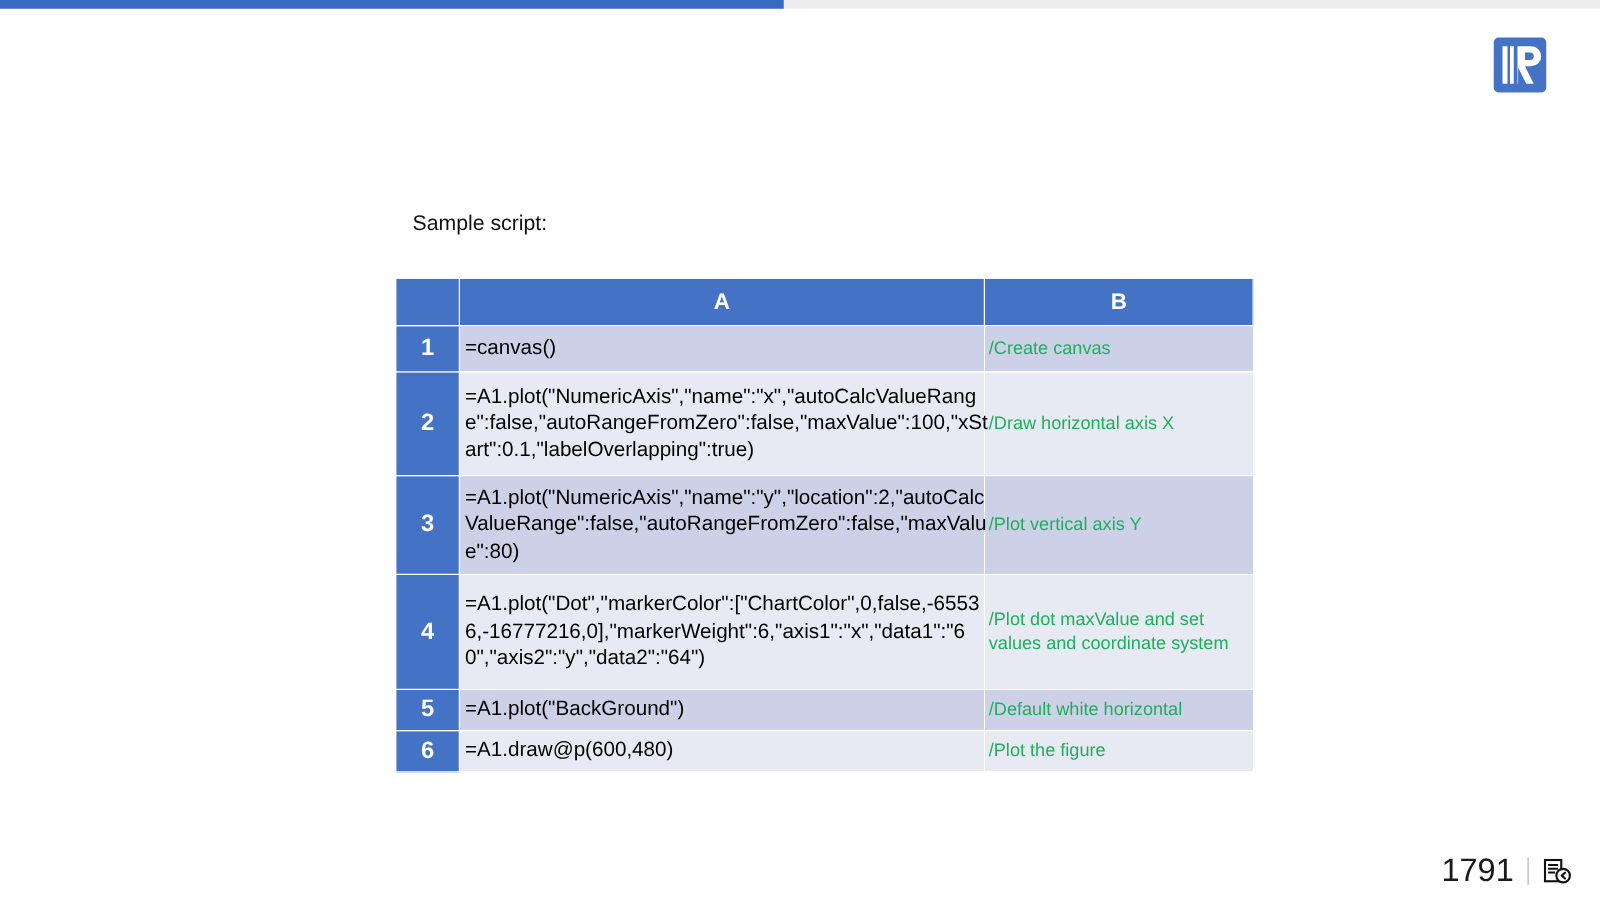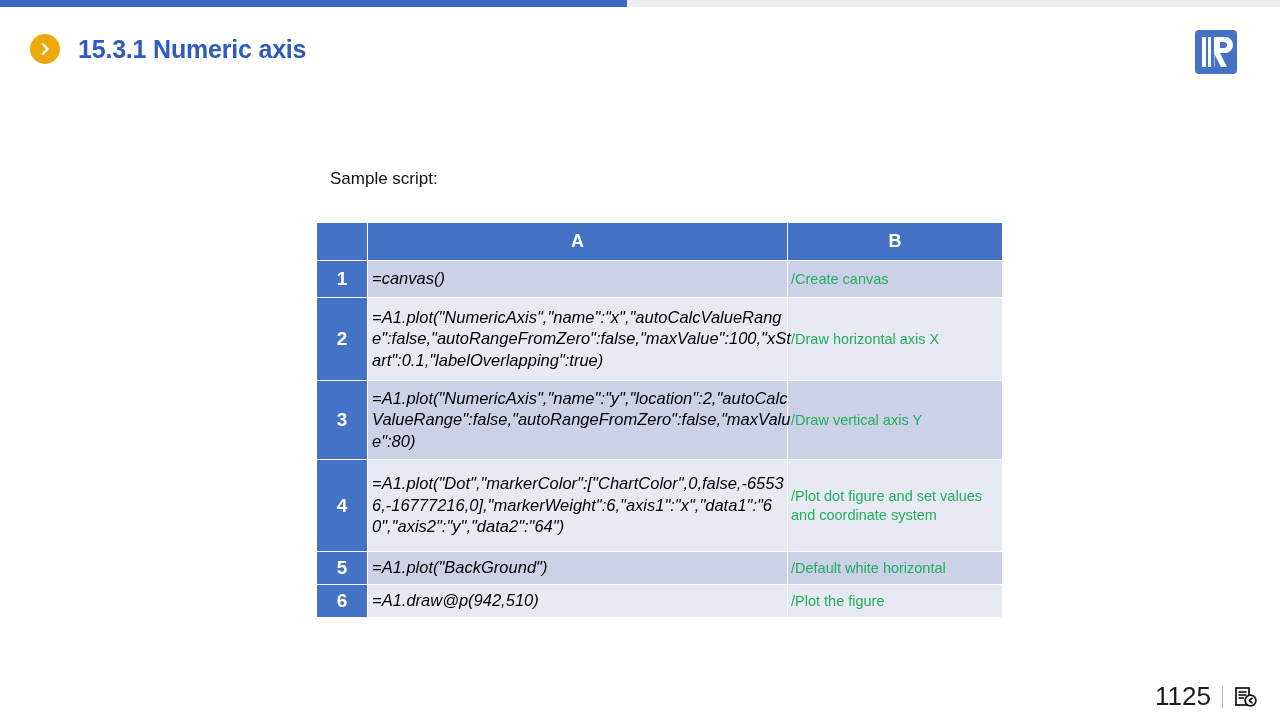--- a/index.html
+++ b/index.html
@@ -109,21 +109,20 @@
 
   td.cell-a {
     font-size: 16.5px;
     color: #000000;
     padding: 4px 0 4px 4px;
     line-height: 1.30;
     white-space: normal;
     overflow: visible;
     position: relative;
     z-index: 2;
-    font-style: italic;
   }
   td.cell-a .txt {
     display: block;
     width: 420px;
     word-break: break-all;
     overflow-wrap: anywhere;
   }
 
   td.cell-b {
     font-size: 14.5px;
@@ -165,28 +164,20 @@
 </style>
 </head>
 <body>
 
 <div class="slide">
 
   <div class="progress-track">
     <div class="progress-fill" style="width: 49%;"></div>
   </div>
 
-  <div class="title-row">
-    <span class="bullet-icon">
-      <svg width="16" height="16" viewBox="0 0 16 16">
-        <path d="M6 3.2 L10.6 8 L6 12.8" fill="none" stroke="#ffffff" stroke-width="2.3" stroke-linecap="round" stroke-linejoin="round"></path>
-      </svg>
-    </span>
-    <span class="page-title">15.3.1 Numeric axis</span>
-  </div>
 
   <div class="brand-logo">
     <svg width="44" height="46" viewBox="0 0 44 46">
       <rect x="1" y="1" width="42" height="44" rx="4" ry="4" fill="#4472c4"></rect>
       <rect x="8" y="8" width="4" height="30" fill="#ffffff"></rect>
       <rect x="14" y="8" width="3" height="30" fill="#ffffff"></rect>
       <path d="M20 8 H31 a8 8 0 0 1 0 16 H26 l7 14 H27 l-6.5 -13 V38 H20 Z
                M26 13 v6 h4 a3 3 0 0 0 0 -6 Z" fill="#ffffff"></path>
     </svg>
   </div>
@@ -219,48 +210,48 @@
         <td class="cell-a">
             <span class="txt">=A1.plot("NumericAxis","name":"x","autoCalcValueRange":false,"autoRangeFromZero":false,"maxValue":100,"xStart":0.1,"labelOverlapping":true)</span>
           </td>
         <td class="cell-b">/Draw horizontal axis X</td>
       </tr>
       <tr class="r3 shade-dark">
         <td class="rownum">3</td>
         <td class="cell-a">
             <span class="txt">=A1.plot("NumericAxis","name":"y","location":2,"autoCalcValueRange":false,"autoRangeFromZero":false,"maxValue":80)</span>
           </td>
-        <td class="cell-b">/Draw vertical axis Y</td>
+        <td class="cell-b">/Plot vertical axis Y</td>
       </tr>
       <tr class="r4 shade-light">
         <td class="rownum">4</td>
         <td class="cell-a">
             <span class="txt">=A1.plot("Dot","markerColor":["ChartColor",0,false,-65536,-16777216,0],"markerWeight":6,"axis1":"x","data1":"60","axis2":"y","data2":"64")</span>
           </td>
-        <td class="cell-b">/Plot dot figure and set values and coordinate system</td>
+        <td class="cell-b">/Plot dot maxValue and set values and coordinate system</td>
       </tr>
       <tr class="r5 shade-dark">
         <td class="rownum">5</td>
         <td class="cell-a">
             <span class="txt">=A1.plot("BackGround")</span>
           </td>
         <td class="cell-b">/Default white horizontal</td>
       </tr>
       <tr class="r6 shade-light">
         <td class="rownum">6</td>
         <td class="cell-a">
-            <span class="txt">=A1.draw@p(942,510)</span>
+            <span class="txt">=A1.draw@p(600,480)</span>
           </td>
         <td class="cell-b">/Plot the figure</td>
       </tr>
     </tbody>
   </table>
 
   <div class="footer">
-    <span class="page-number">1125</span>
+    <span class="page-number">1791</span>
     <span class="footer-sep"></span>
     <span class="footer-icon">
       <svg width="24" height="24" viewBox="0 0 24 24">
         <rect x="2" y="3" width="13" height="17" fill="none" stroke="#111111" stroke-width="1.7"></rect>
         <line x1="4.5" y1="7" x2="12.5" y2="7" stroke="#111111" stroke-width="1.6"></line>
         <line x1="4.5" y1="10" x2="12.5" y2="10" stroke="#111111" stroke-width="1.6"></line>
         <line x1="4.5" y1="13" x2="10" y2="13" stroke="#111111" stroke-width="1.6"></line>
         <circle cx="16.5" cy="15.5" r="5.4" fill="#ffffff" stroke="#111111" stroke-width="1.7"></circle>
         <path d="M18 13.2 L15.4 15.5 L18 17.8" fill="none" stroke="#111111" stroke-width="1.7" stroke-linecap="round" stroke-linejoin="round"></path>
       </svg>

